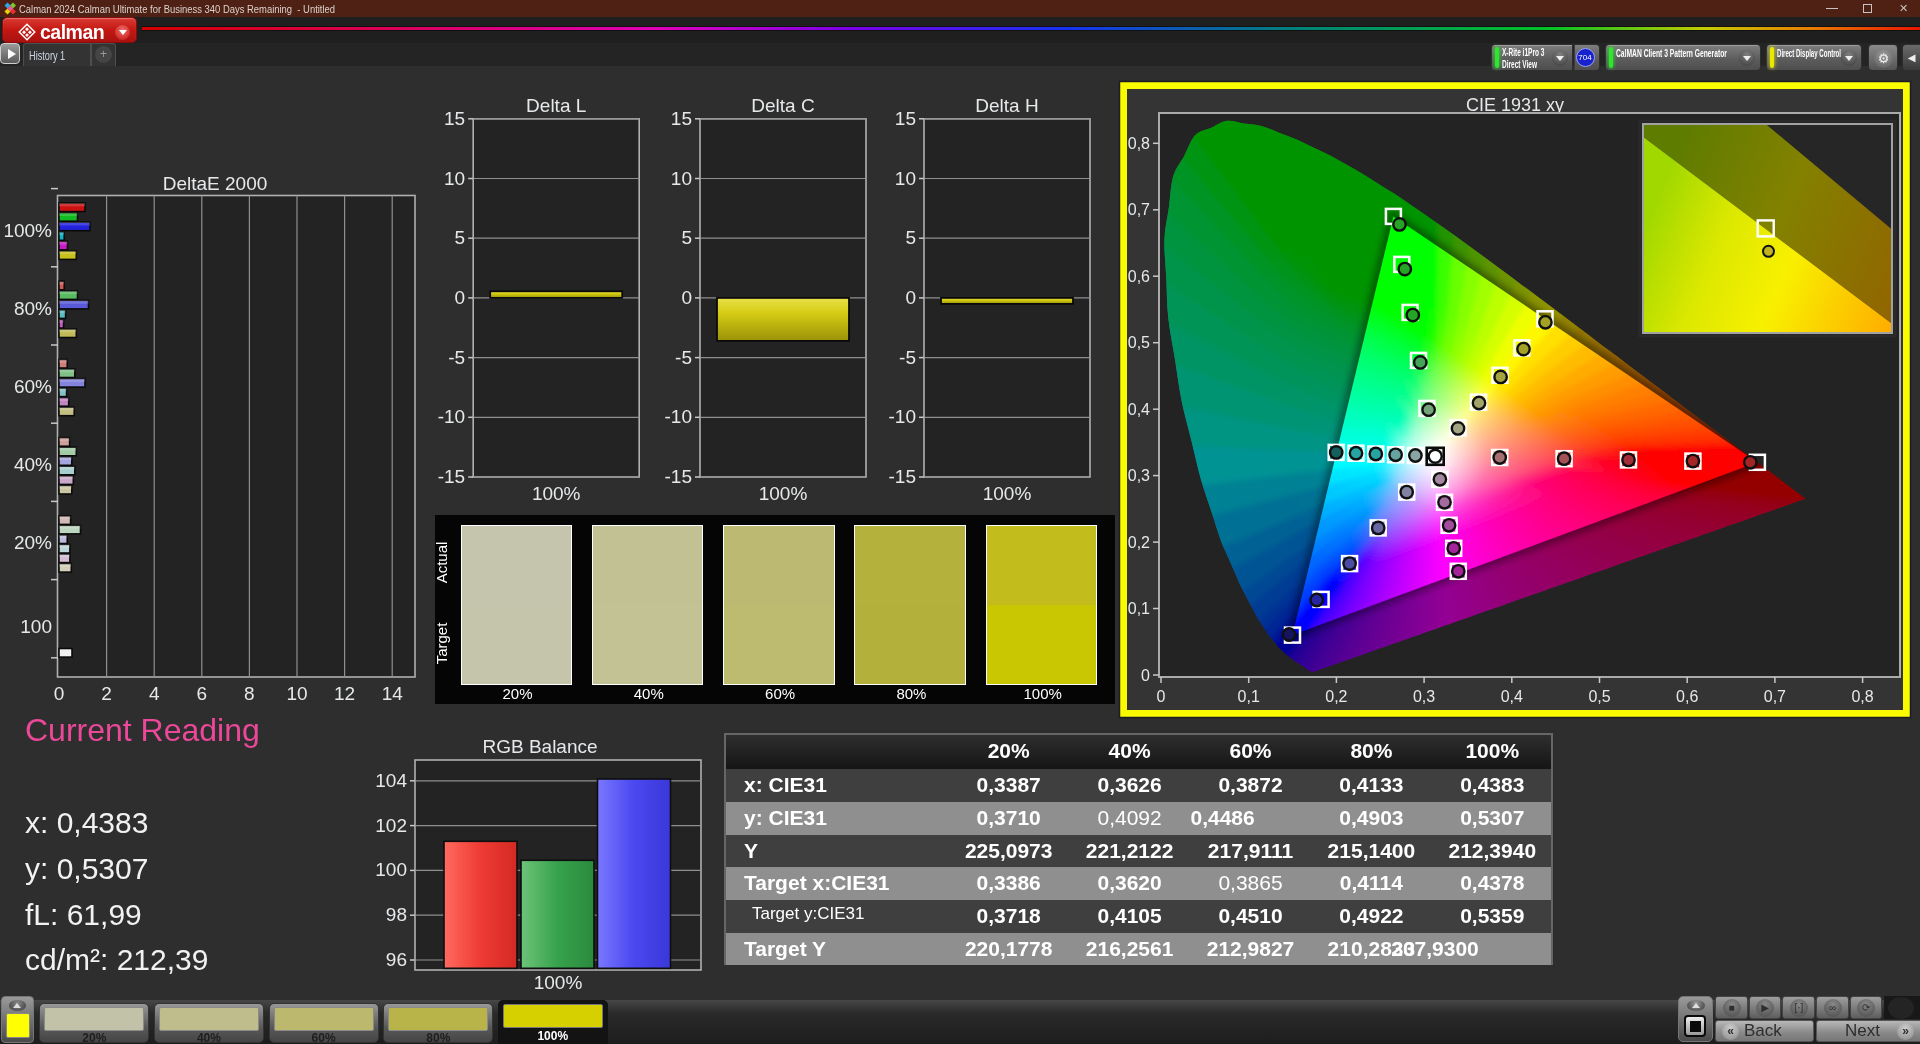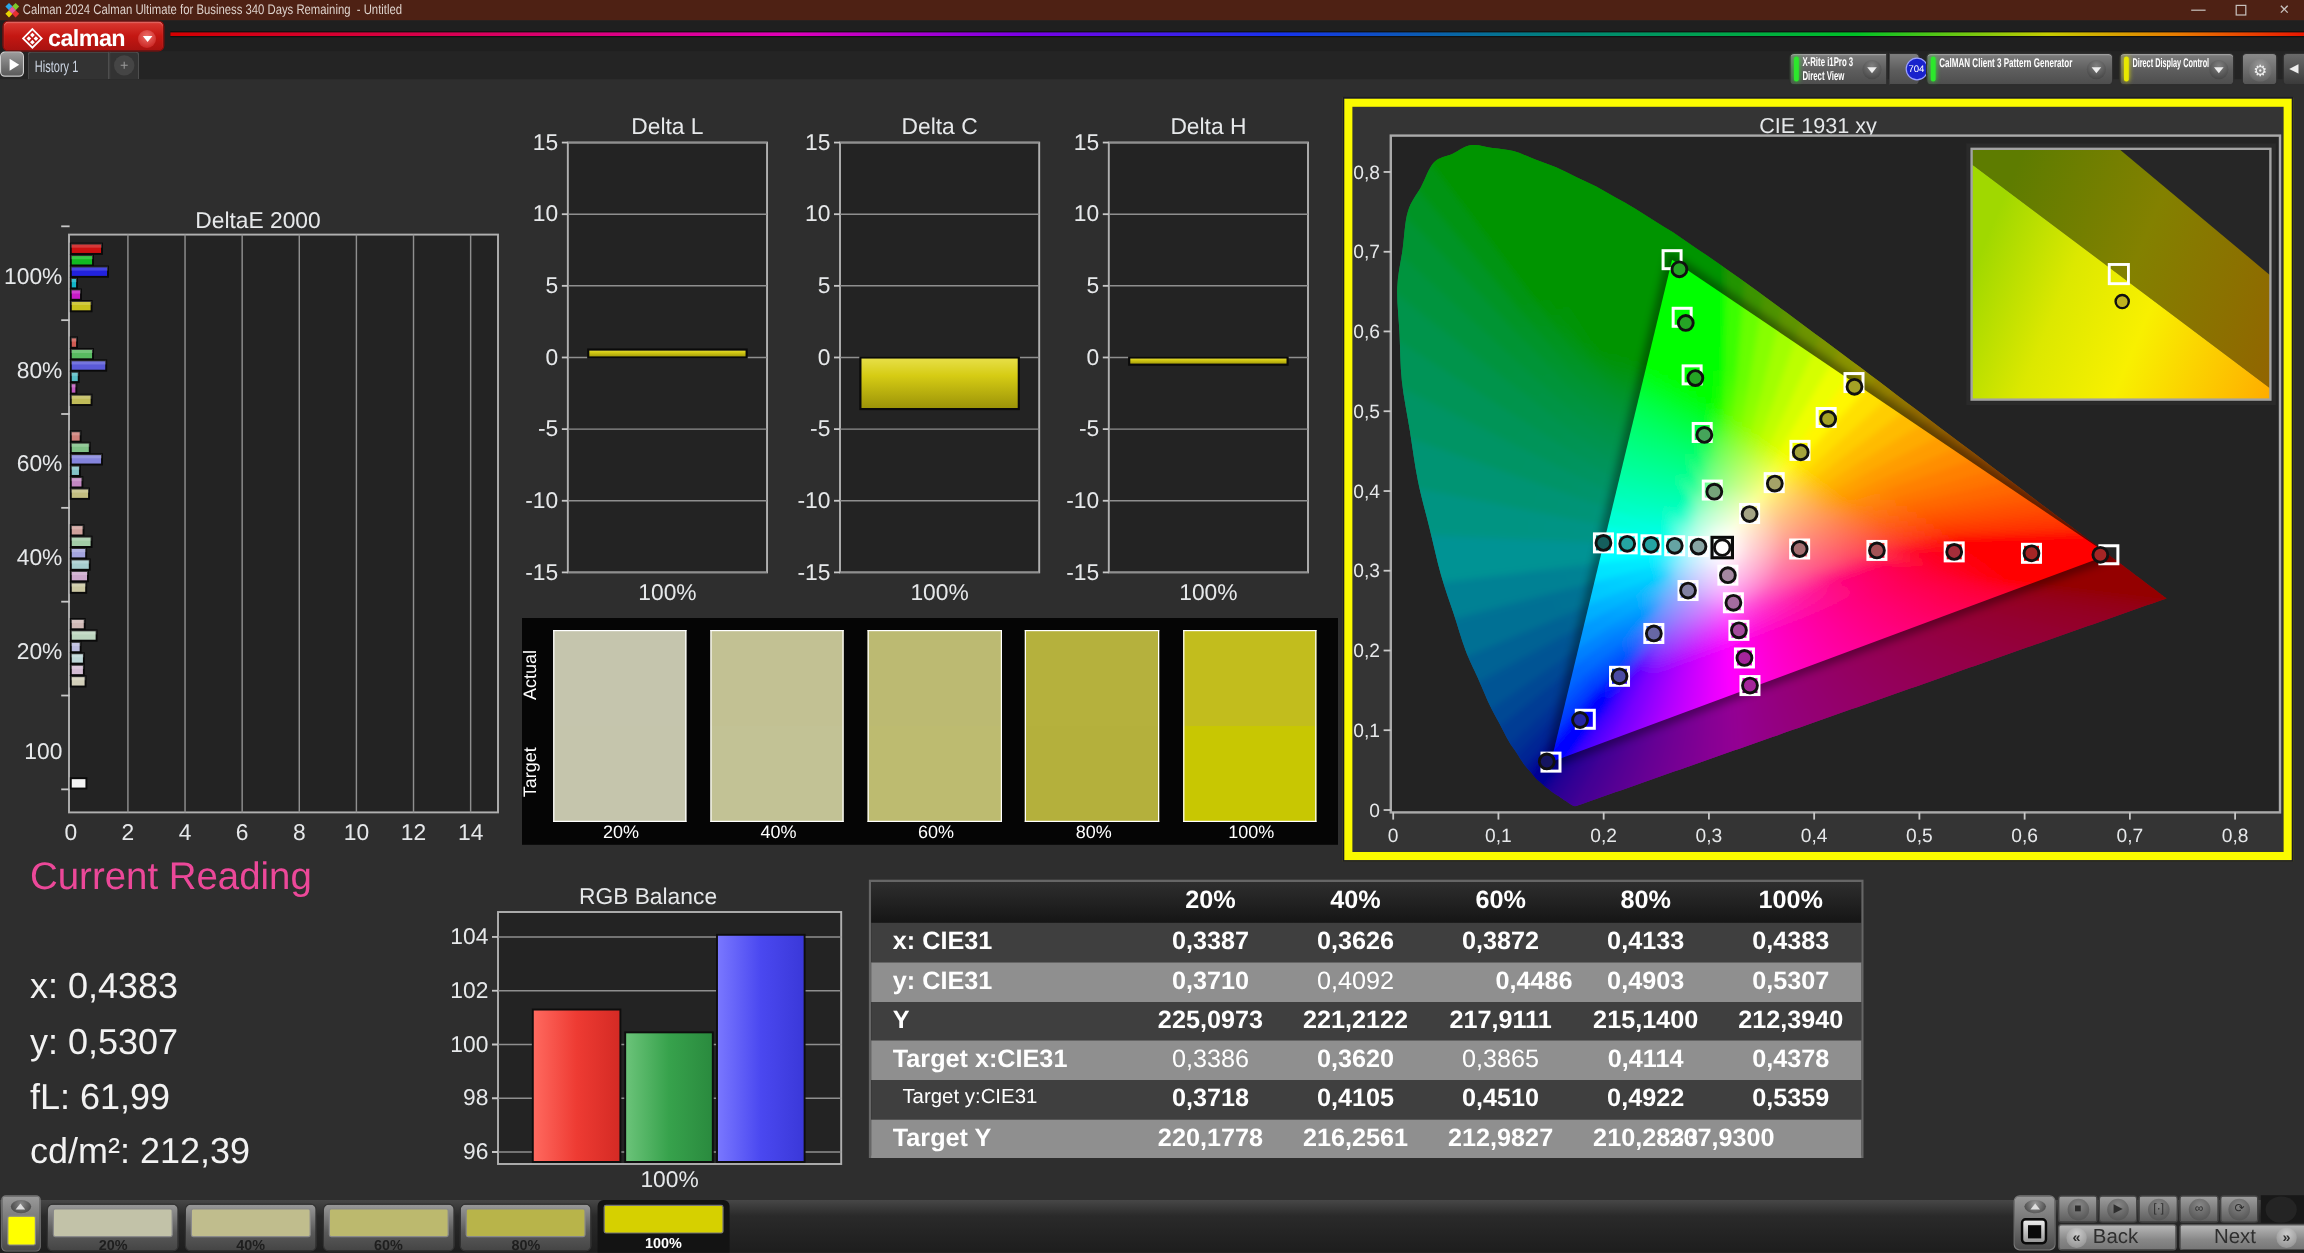--- a/index.html
+++ b/index.html
@@ -52,21 +52,21 @@
     </div>
     <div style="position:absolute;left:1491px;top:44px;width:82px;height:27px;border-radius:4px 0 0 4px;
           background:linear-gradient(#7e7e7e,#5d5d5d 55%,#4e4e4e);border:1px solid #2e2e2e;box-shadow:inset 0 1px 0 rgba(255,255,255,.25)">
           <div style="position:absolute;left:3px;top:2px;width:4px;height:21px;background:#2ce82c;border-radius:2px;box-shadow:0 0 4px #2ce82c"></div>
       <div style="position:absolute;left:10px;top:0.5px;font-size:10.5px;font-weight:bold;color:#fff;line-height:12.5px;white-space:nowrap;transform:scaleX(0.62);transform-origin:0 0">X-Rite i1Pro 3<br>Direct View</div>
       <div style="position:absolute;left:60px;top:5px;width:16px;height:16px;border-radius:50%;background:radial-gradient(circle at 50% 30%,#808080,#3a3a3a);"></div>
           <div style="position:absolute;left:64px;top:11px;width:0;height:0;border-left:4px solid transparent;border-right:4px solid transparent;border-top:5px solid #eee"></div>
         </div>
     <div style="position:absolute;left:1573.5px;top:44px;width:26px;height:27px;border-radius:0 4px 4px 0;
        background:linear-gradient(#7e7e7e,#5d5d5d 55%,#4e4e4e);border:1px solid #2e2e2e;border-left:1px solid #3e3e3e">
-       <div style="position:absolute;left:13px;top:3px;width:19px;height:19px;border-radius:50%;background:#1822cc;border:1.5px solid #9aa0ff;color:#fff;font-size:8px;text-align:center;line-height:18px">704</div>
+       <div style="position:absolute;left:1px;top:3px;width:19px;height:19px;border-radius:50%;background:#1822cc;border:1.5px solid #9aa0ff;color:#fff;font-size:8px;text-align:center;line-height:18px">704</div>
     </div>
     <div style="position:absolute;left:1605px;top:44px;width:156px;height:27px;border-radius:4px;
           background:linear-gradient(#7e7e7e,#5d5d5d 55%,#4e4e4e);border:1px solid #2e2e2e;box-shadow:inset 0 1px 0 rgba(255,255,255,.25)">
           <div style="position:absolute;left:3px;top:2px;width:4px;height:21px;background:#2ce82c;border-radius:2px;box-shadow:0 0 4px #2ce82c"></div>
       <div style="position:absolute;left:10px;top:2px;font-size:10.5px;font-weight:bold;color:#fff;white-space:nowrap;transform:scaleX(0.64);transform-origin:0 0">CalMAN Client 3 Pattern Generator</div>
       <div style="position:absolute;left:133px;top:5px;width:16px;height:16px;border-radius:50%;background:radial-gradient(circle at 50% 30%,#808080,#3a3a3a);"></div>
           <div style="position:absolute;left:137px;top:11px;width:0;height:0;border-left:4px solid transparent;border-right:4px solid transparent;border-top:5px solid #eee"></div>
         </div>
     <div style="position:absolute;left:1766px;top:44px;width:96px;height:27px;border-radius:4px;
           background:linear-gradient(#7e7e7e,#5d5d5d 55%,#4e4e4e);border:1px solid #2e2e2e;box-shadow:inset 0 1px 0 rgba(255,255,255,.25)">
@@ -3094,33 +3094,33 @@
     <div style="position:absolute;left:744px;top:773.4px;font-size:21px;font-weight:bold;color:#fff">x: CIE31</div>
     <div style="position:absolute;left:948.7px;top:773.4px;width:120px;text-align:center;font-size:21px;font-weight:bold;color:#fff">0,3387</div>
     <div style="position:absolute;left:1069.6px;top:773.4px;width:120px;text-align:center;font-size:21px;font-weight:bold;color:#fff">0,3626</div>
     <div style="position:absolute;left:1190.5px;top:773.4px;width:120px;text-align:center;font-size:21px;font-weight:bold;color:#fff">0,3872</div>
     <div style="position:absolute;left:1311.4px;top:773.4px;width:120px;text-align:center;font-size:21px;font-weight:bold;color:#fff">0,4133</div>
     <div style="position:absolute;left:1432.3px;top:773.4px;width:120px;text-align:center;font-size:21px;font-weight:bold;color:#fff">0,4383</div>
     <div style="position:absolute;left:726px;top:802.0px;width:825px;height:32.65px;background:#8f8f8f"></div>
     <div style="position:absolute;left:744px;top:806.0px;font-size:21px;font-weight:bold;color:#fff">y: CIE31</div>
     <div style="position:absolute;left:948.7px;top:806.0px;width:120px;text-align:center;font-size:21px;font-weight:bold;color:#fff">0,3710</div>
     <div style="position:absolute;left:1069.6px;top:806.0px;width:120px;text-align:center;font-size:21px;font-weight:normal;color:#fff">0,4092</div>
-    <div style="position:absolute;left:1190.5px;top:806.0px;width:120px;text-align:right;font-size:21px;font-weight:bold;color:#fff">0,4486</div>
+    <div style="position:absolute;left:1190.5px;top:806.0px;width:120px;text-align:left;font-size:21px;font-weight:bold;color:#fff">0,4486</div>
     <div style="position:absolute;left:1311.4px;top:806.0px;width:120px;text-align:center;font-size:21px;font-weight:bold;color:#fff">0,4903</div>
     <div style="position:absolute;left:1432.3px;top:806.0px;width:120px;text-align:center;font-size:21px;font-weight:bold;color:#fff">0,5307</div>
     <div style="position:absolute;left:726px;top:834.7px;width:825px;height:32.65px;background:#3f3f3f"></div>
     <div style="position:absolute;left:744px;top:838.7px;font-size:21px;font-weight:bold;color:#fff">Y</div>
     <div style="position:absolute;left:948.7px;top:838.7px;width:120px;text-align:center;font-size:21px;font-weight:bold;color:#fff">225,0973</div>
     <div style="position:absolute;left:1069.6px;top:838.7px;width:120px;text-align:center;font-size:21px;font-weight:bold;color:#fff">221,2122</div>
     <div style="position:absolute;left:1190.5px;top:838.7px;width:120px;text-align:center;font-size:21px;font-weight:bold;color:#fff">217,9111</div>
     <div style="position:absolute;left:1311.4px;top:838.7px;width:120px;text-align:center;font-size:21px;font-weight:bold;color:#fff">215,1400</div>
     <div style="position:absolute;left:1432.3px;top:838.7px;width:120px;text-align:center;font-size:21px;font-weight:bold;color:#fff">212,3940</div>
     <div style="position:absolute;left:726px;top:867.3px;width:825px;height:32.65px;background:#8f8f8f"></div>
     <div style="position:absolute;left:744px;top:871.3px;font-size:21px;font-weight:bold;color:#fff">Target x:CIE31</div>
-    <div style="position:absolute;left:948.7px;top:871.3px;width:120px;text-align:center;font-size:21px;font-weight:normal;color:#fff">0,3386</div>
+    <div style="position:absolute;left:948.7px;top:871.3px;width:120px;text-align:center;font-size:21px;font-weight:bold;color:#fff">0,3386</div>
     <div style="position:absolute;left:1069.6px;top:871.3px;width:120px;text-align:center;font-size:21px;font-weight:bold;color:#fff">0,3620</div>
     <div style="position:absolute;left:1190.5px;top:871.3px;width:120px;text-align:center;font-size:21px;font-weight:normal;color:#fff">0,3865</div>
     <div style="position:absolute;left:1311.4px;top:871.3px;width:120px;text-align:center;font-size:21px;font-weight:bold;color:#fff">0,4114</div>
     <div style="position:absolute;left:1432.3px;top:871.3px;width:120px;text-align:center;font-size:21px;font-weight:bold;color:#fff">0,4378</div>
     <div style="position:absolute;left:726px;top:900.0px;width:825px;height:32.65px;background:#3f3f3f"></div>
     <div style="position:absolute;left:752px;top:904.0px;font-size:17px;font-weight:normal;color:#fff">Target y:CIE31</div>
     <div style="position:absolute;left:948.7px;top:904.0px;width:120px;text-align:center;font-size:21px;font-weight:bold;color:#fff">0,3718</div>
     <div style="position:absolute;left:1069.6px;top:904.0px;width:120px;text-align:center;font-size:21px;font-weight:bold;color:#fff">0,4105</div>
     <div style="position:absolute;left:1190.5px;top:904.0px;width:120px;text-align:center;font-size:21px;font-weight:bold;color:#fff">0,4510</div>
     <div style="position:absolute;left:1311.4px;top:904.0px;width:120px;text-align:center;font-size:21px;font-weight:bold;color:#fff">0,4922</div>

